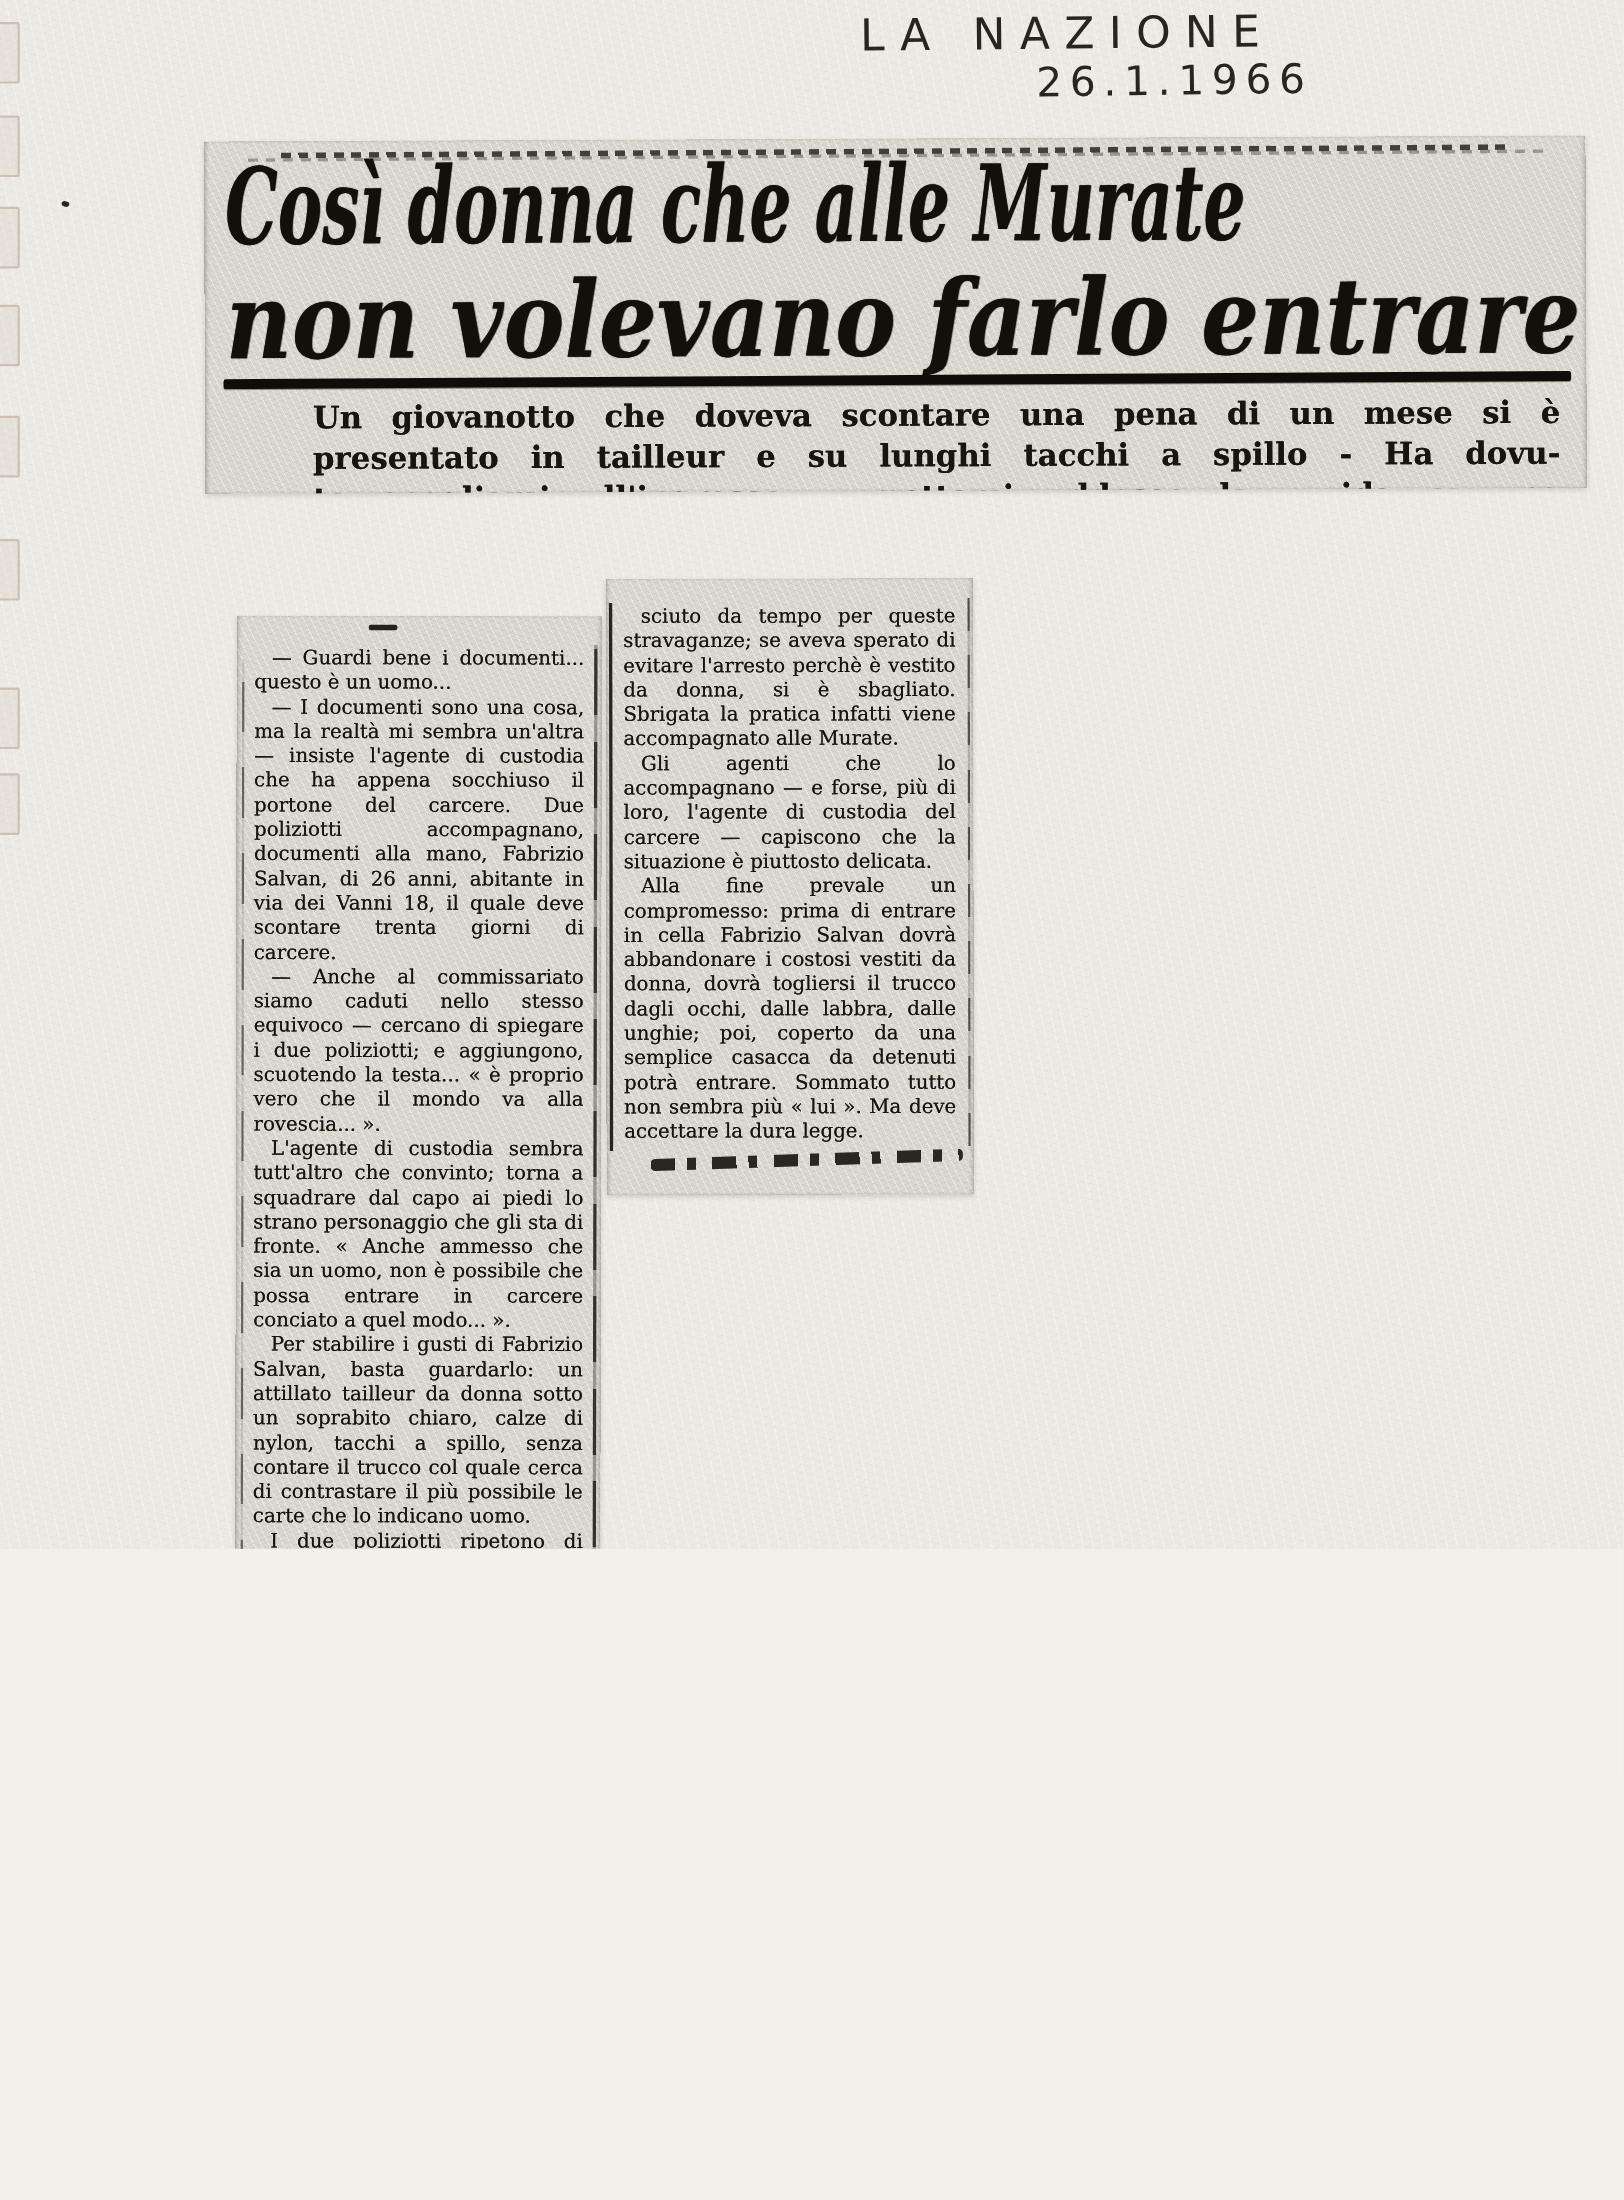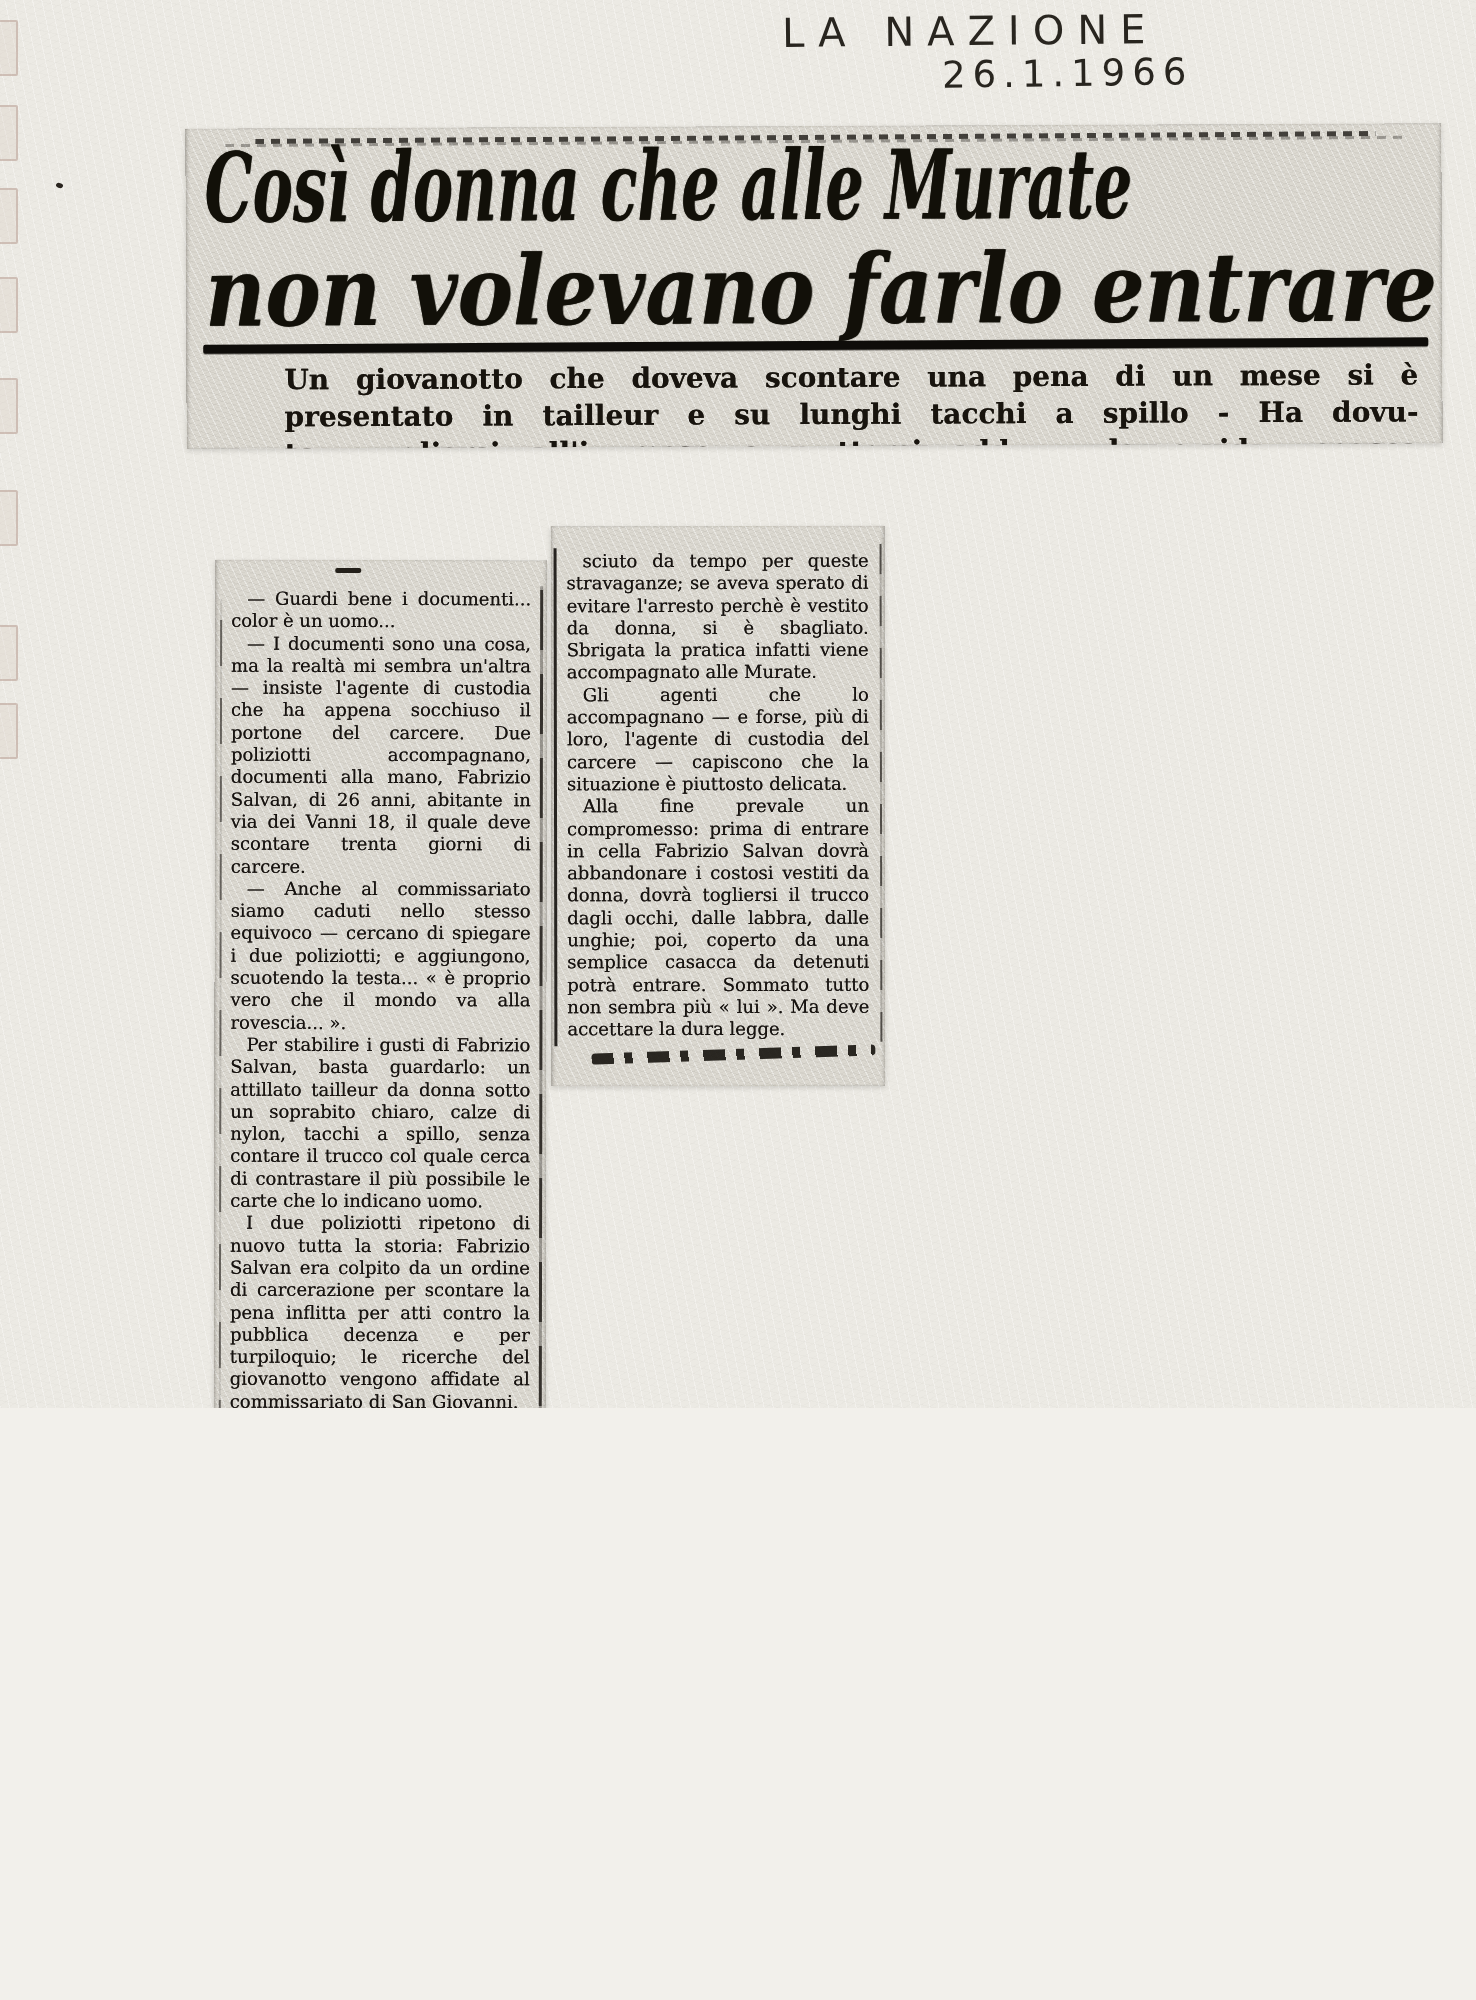--- a/index.html
+++ b/index.html
@@ -160,23 +160,24 @@
         <p class="deck-line">presentato in tailleur e su lunghi tacchi a spillo - Ha dovu-</p>
         <p class="deck-line">to spogliarsi all'ingresso e mettersi addosso la ruvida casacca</p>
       </div>
   </div>
 
   <div class="strip left-strip newsprint">
     <div class="strip-dash"></div>
     <div class="rule-left"></div>
     <div class="rule-right"></div>
     <div class="text">
-        <p class="body-par">— Guardi bene i documenti... color è un uomo...</p>
+        <p class="body-par">— Guardi bene i documenti... questo è un uomo...</p>
         <p class="body-par">— I documenti sono una cosa, ma la realtà mi sembra un'altra — insiste l'agente di custodia che ha appena socchiuso il portone del carcere. Due poliziotti accompagnano, documenti alla mano, Fabrizio Salvan, di 26 anni, abitante in via dei Vanni 18, il quale deve scontare trenta giorni di carcere.</p>
         <p class="body-par">— Anche al commissariato siamo caduti nello stesso equivoco — cercano di spiegare i due poliziotti; e aggiungono, scuotendo la testa... « è proprio vero che il mondo va alla rovescia... ».</p>
+        <p class="body-par">L'agente di custodia sembra tutt'altro che convinto; torna a squadrare dal capo ai piedi lo strano personaggio che gli sta di fronte. « Anche ammesso che sia un uomo, non è possibile che possa entrare in carcere conciato a quel modo... ».</p>
         <p class="body-par">Per stabilire i gusti di Fabrizio Salvan, basta guardarlo: un attillato tailleur da donna sotto un soprabito chiaro, calze di nylon, tacchi a spillo, senza contare il trucco col quale cerca di contrastare il più possibile le carte che lo indicano uomo.</p>
         <p class="body-par">I due poliziotti ripetono di nuovo tutta la storia: Fabrizio Salvan era colpito da un ordine di carcerazione per scontare la pena inflitta per atti contro la pubblica decenza e per turpiloquio; le ricerche del giovanotto vengono affidate al commissariato di San Giovanni.</p>
       </div>
   </div>
 
   <div class="strip right-strip newsprint">
     <div class="rule-left"></div>
     <div class="rule-right"></div>
     <div class="text">
         <p class="body-par">sciuto da tempo per queste stravaganze; se aveva sperato di evitare l'arresto perchè è vestito da donna, si è sbagliato. Sbrigata la pratica infatti viene accompagnato alle Murate.</p>

